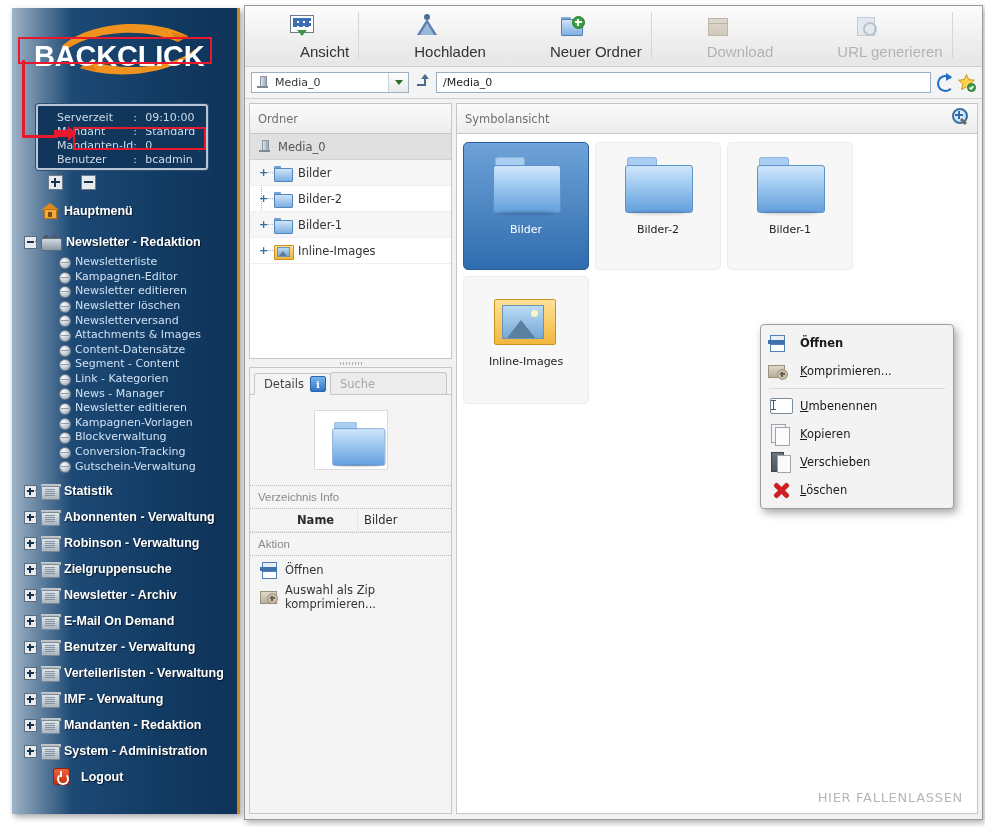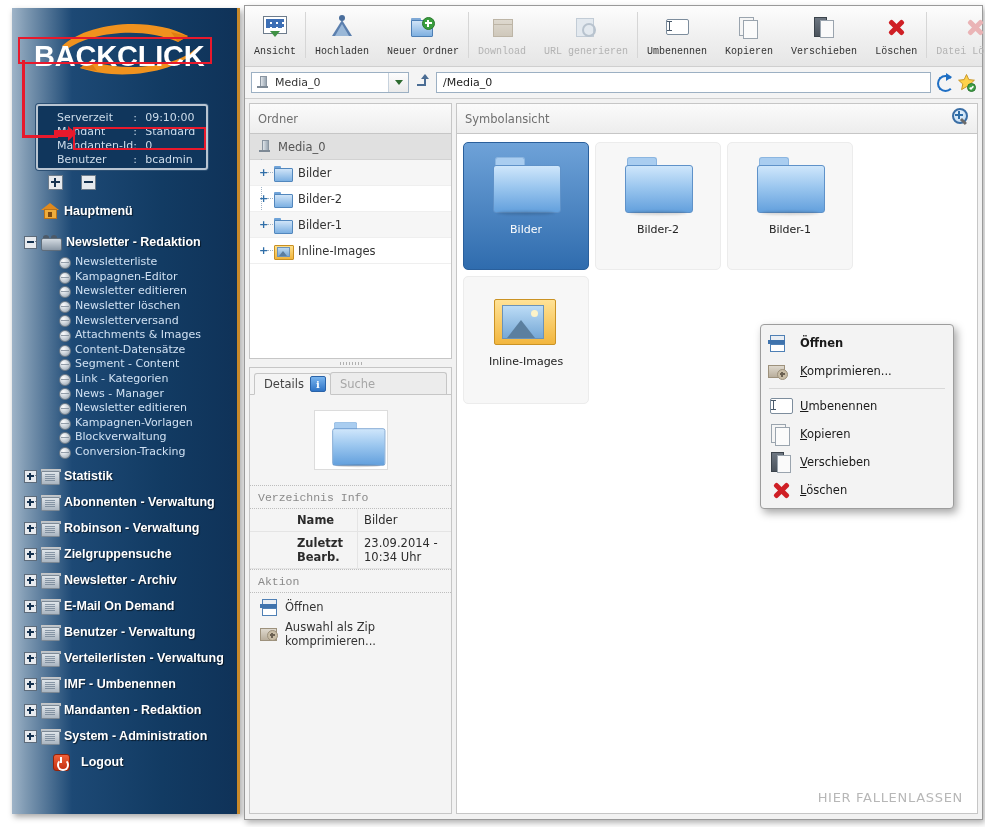--- a/index.html
+++ b/index.html
@@ -81,21 +81,21 @@
   
   #app{position:absolute;left:244px;top:5px;width:737px;height:813px;background:#f2f2f2;
     border:1px solid #9a9a9a;box-shadow:2px 3px 6px rgba(0,0,0,.3);}
 
   
   #toolbar{position:relative;height:60px;background:linear-gradient(#fdfdfd,#efefef 55%,#e6e6e6);
     border-bottom:1px solid #cfcfcf;display:flex;align-items:flex-start;}
   .tsep{width:1px;height:46px;margin-top:6px;background:#d6d6d6;flex:0 0 auto;}
   .tbtn{width:auto;min-width:54px;padding:6px 9px 0 9px;display:flex;flex-direction:column;align-items:center;
     justify-content:flex-start;height:54px;box-sizing:border-box;flex:0 0 auto;cursor:default;}
-  .tbtn .tl{font-size:10px;color:#333;margin-top:4px;white-space:nowrap;font-family:Liberation Mono, monospace;}
+  .tbtn .tl{font-size:15px;color:#333;margin-top:4px;white-space:nowrap;font-family:Liberation Sans, sans-serif;margin-left:46px;}
   .tbtn.dis .tl{color:#b3b3b3;}
   .ticon{height:30px;display:flex;align-items:center;justify-content:center;}
 
   
   .i-view{width:24px;height:22px;position:relative;}
   .i-view .g{position:absolute;left:0;top:0;width:22px;height:16px;background:#fff;border:1px solid #6d7c8c;}
   .i-view .g:after{content:"";position:absolute;left:2px;top:2px;width:18px;height:9px;
     background:repeating-linear-gradient(90deg,#3d6fb5 0 4px,transparent 4px 6px),repeating-linear-gradient(#3d6fb5 0 3px,transparent 3px 5px);}
   .i-view .ar{position:absolute;left:7px;top:15px;width:0;height:0;border-left:5px solid transparent;border-right:5px solid transparent;border-top:6px solid #3f9144;}
 
@@ -201,21 +201,21 @@
   .tab.inactive{background:#ececec;color:#a6a6a6;margin-left:-1px;flex:1;margin-right:4px;}
   .itag{width:14px;height:14px;margin-left:6px;background:linear-gradient(#79b4ee,#2f74c6);border:1px solid #2a63a8;
     border-radius:2px;color:#fff;font-size:10px;font-weight:bold;display:flex;align-items:center;justify-content:center;
     font-family:"DejaVu Serif",serif;}
   .tabbody{border-top:1px solid #c6c6c6;background:#f4f4f4;height:100%;}
 
   .previewbox{height:90px;display:flex;align-items:center;justify-content:center;background:#f4f4f4;border-bottom:1px dotted #bdbdbd;}
   .bigfolder{width:72px;height:58px;background:#fff;border:1px solid #dcdcdc;display:flex;align-items:center;justify-content:center;}
 
   .secthead{height:22px;display:flex;align-items:center;padding-left:8px;font-size:11.5px;color:#8a8a8a;
-    border-bottom:1px dotted #bdbdbd;font-family:Liberation Mono, monospace;}
+    border-bottom:1px dotted #bdbdbd;font-family:Liberation Sans, sans-serif;}
   .kvrow{display:flex;border-bottom:1px solid #e4e4e4;font-size:11.5px;color:#2b2b2b;font-family:"DejaVu Sans",sans-serif;}
   .kvrow .k{width:68px;padding:4px 0 4px 8px;font-weight:bold;box-sizing:border-box;margin-left:39px;}
   .kvrow .v{flex:1;padding:4px 0 4px 6px;border-left:1px solid #e4e4e4;}
   .actrow{height:27px;display:flex;align-items:center;padding-left:10px;font-size:11.5px;color:#333;font-family:"DejaVu Sans",sans-serif;}
   .act-open{width:17px;height:15px;margin-right:8px;position:relative;flex:0 0 auto;}
   .act-open .t{position:absolute;left:2px;top:0;width:13px;height:5px;background:#e9eef4;border:1px solid #4f80b5;}
   .act-open .m{position:absolute;left:0;top:5px;width:17px;height:4px;background:#3f73ad;}
   .act-open .b{position:absolute;left:2px;top:9px;width:13px;height:6px;background:#fff;border:1px solid #4f80b5;}
   .act-zip{width:18px;height:15px;margin-right:7px;position:relative;flex:0 0 auto;}
   .act-zip .bx{position:absolute;left:0;top:2px;width:15px;height:11px;background:linear-gradient(#ded8cd,#b9ae9c);border:1px solid #9d917c;}
@@ -389,20 +389,24 @@
             <span class="slbl">Kampagnen-Vorlagen</span>
           </div>
           <div class="sub">
             <span class="bullet"></span>
             <span class="slbl">Blockverwaltung</span>
           </div>
           <div class="sub">
             <span class="bullet"></span>
             <span class="slbl">Conversion-Tracking</span>
           </div>
+          <div class="sub">
+            <span class="bullet"></span>
+            <span class="slbl">Gutschein-Verwaltung</span>
+          </div>
         </div>
 
       <div id="navgroups">
           <div class="nav-top grp">
             <span class="exp">
               <i class="h"></i>
               <i class="v"></i>
             </span>
             <span class="dotline"></span>
             <span class="ico navfolder">
@@ -498,21 +502,21 @@
           <div class="nav-top grp">
             <span class="exp">
               <i class="h"></i>
               <i class="v"></i>
             </span>
             <span class="dotline"></span>
             <span class="ico navfolder">
               <i class="tab"></i>
               <i class="bdy"></i>
             </span>
-            <span class="lbl">IMF - Umbenennen</span>
+            <span class="lbl">IMF - Verwaltung</span>
           </div>
           <div class="nav-top grp">
             <span class="exp">
               <i class="h"></i>
               <i class="v"></i>
             </span>
             <span class="dotline"></span>
             <span class="ico navfolder">
               <i class="tab"></i>
               <i class="bdy"></i>
@@ -761,24 +765,20 @@
                     <i class="sh"></i>
                 </span>
               </div>
             </div>
             <div class="secthead">Verzeichnis Info</div>
             <div id="detailfields">
                 <div class="kvrow">
                   <div class="k">Name</div>
                   <div class="v">Bilder</div>
                 </div>
-                <div class="kvrow">
-                  <div class="k">Zuletzt Bearb.</div>
-                  <div class="v">23.09.2014 - 10:34 Uhr</div>
-                </div>
               </div>
             <div class="secthead" style="border-top:1px dotted #bdbdbd">Aktion</div>
             <div id="detailactions">
                 <div class="actrow">
                   <span class="act-open">
                     <i class="t"></i>
                     <i class="m"></i>
                     <i class="b"></i>
                   </span>
                   <span>Öffnen</span>

